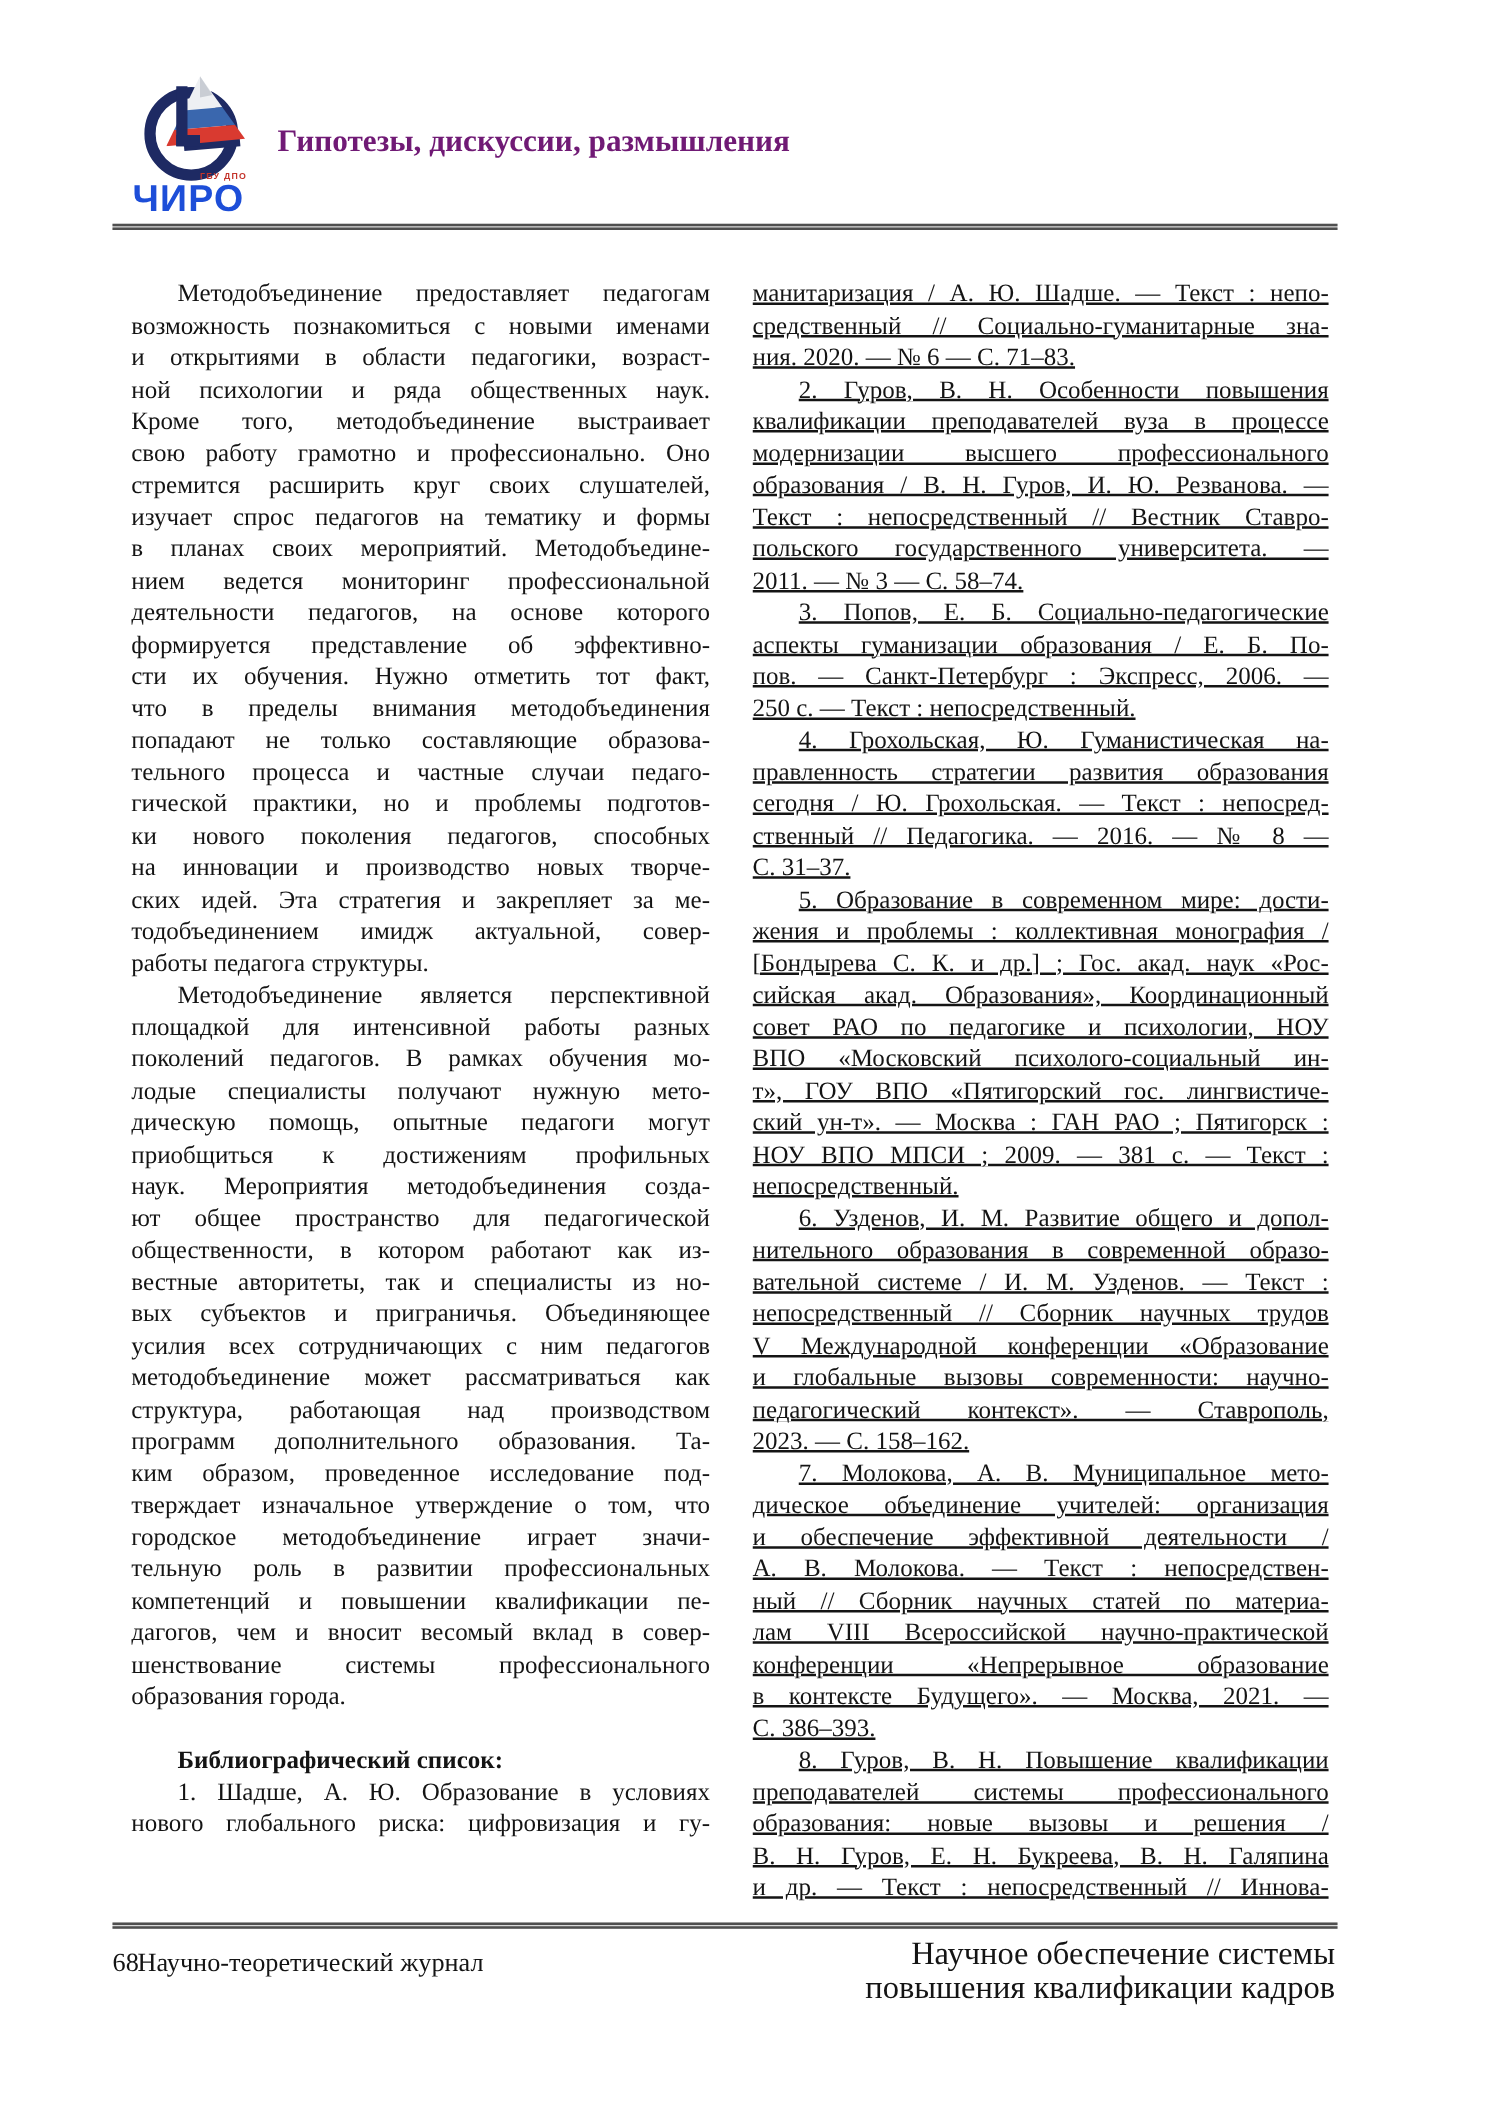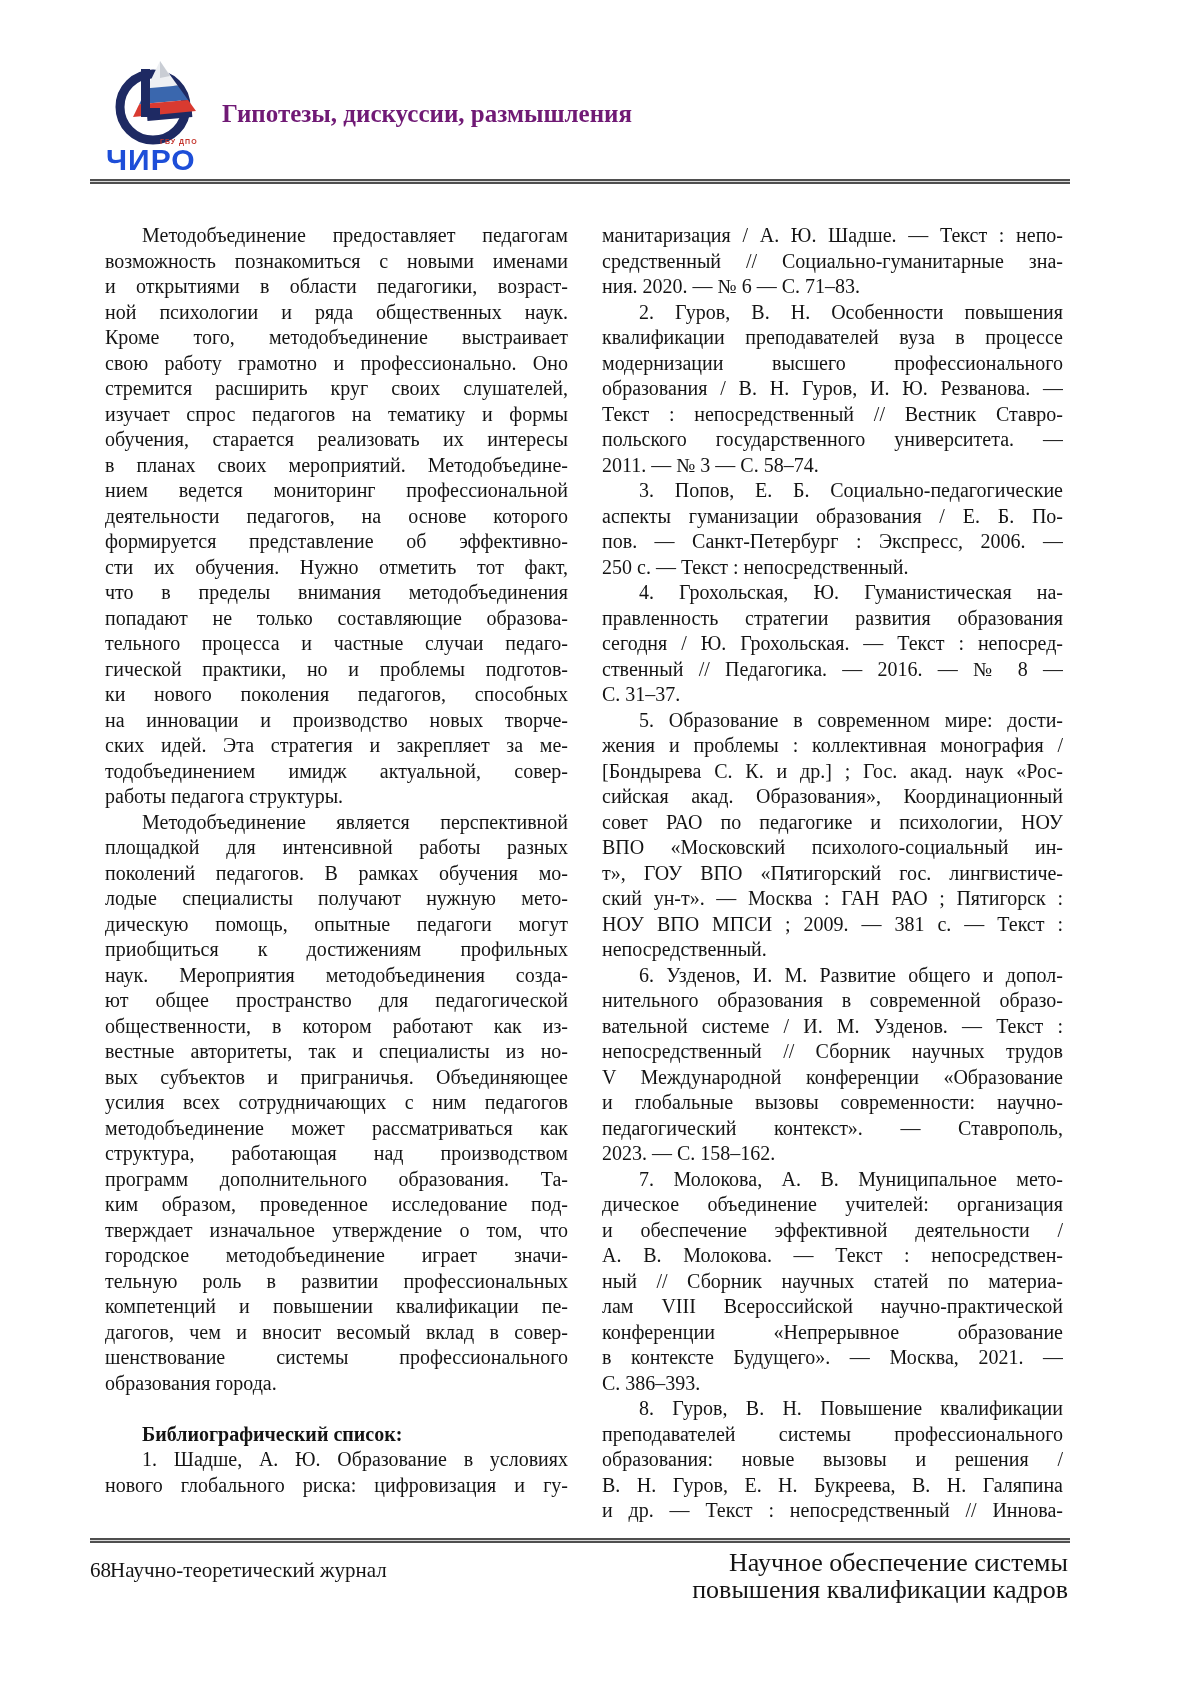--- a/index.html
+++ b/index.html
@@ -24,21 +24,21 @@
   }
   .rule{
     position:absolute;left:90px;width:980px;height:1px;background:#d9d9d9;
     border-top:2px solid #4f4f4f;border-bottom:2px solid #4f4f4f;
   }
   #rule-top{top:179px;}
   #rule-bottom{top:1538px;}
   
   .col{position:absolute;top:211px;font-size:20px;line-height:25.5px;margin-top:12px;}
   #col-left{left:105px;width:463px;}
-  #col-right{left:602px;width:461px;}
+  #col-right{left:602px;width:461px;text-decoration:underline;}
   .line{
     text-align:justify;text-align-last:justify;height:25.5px;overflow:hidden;
     white-space:normal;
   }
   .line.endline{text-align-last:left;}
   .line.indent{text-indent:37px;}
   .block.heading{margin-top:25.5px;font-weight:bold;}
   
   #footer-journal{position:absolute;left:110px;top:1558px;font-size:21px;white-space:nowrap;}
   #footer-page{position:absolute;left:90px;top:1558px;width:980px;text-align:left;font-size:21px;}
@@ -83,21 +83,20 @@
   <div class="col" id="col-left">
       <div class="block para">
         <div class="line indent">Методобъединение предоставляет педагогам</div>
         <div class="line">возможность познакомиться с новыми именами</div>
         <div class="line">и открытиями в области педагогики, возраст-</div>
         <div class="line">ной психологии и ряда общественных наук.</div>
         <div class="line">Кроме того, методобъединение выстраивает</div>
         <div class="line">свою работу грамотно и профессионально. Оно</div>
         <div class="line">стремится расширить круг своих слушателей,</div>
         <div class="line">изучает спрос педагогов на тематику и формы</div>
-        <div class="line">обучения, старается реализовать их интересы</div>
         <div class="line">в планах своих мероприятий. Методобъедине-</div>
         <div class="line">нием ведется мониторинг профессиональной</div>
         <div class="line">деятельности педагогов, на основе которого</div>
         <div class="line">формируется представление об эффективно-</div>
         <div class="line">сти их обучения. Нужно отметить тот факт,</div>
         <div class="line">что в пределы внимания методобъединения</div>
         <div class="line">попадают не только составляющие образова-</div>
         <div class="line">тельного процесса и частные случаи педаго-</div>
         <div class="line">гической практики, но и проблемы подготов-</div>
         <div class="line">ки нового поколения педагогов, способных</div>

